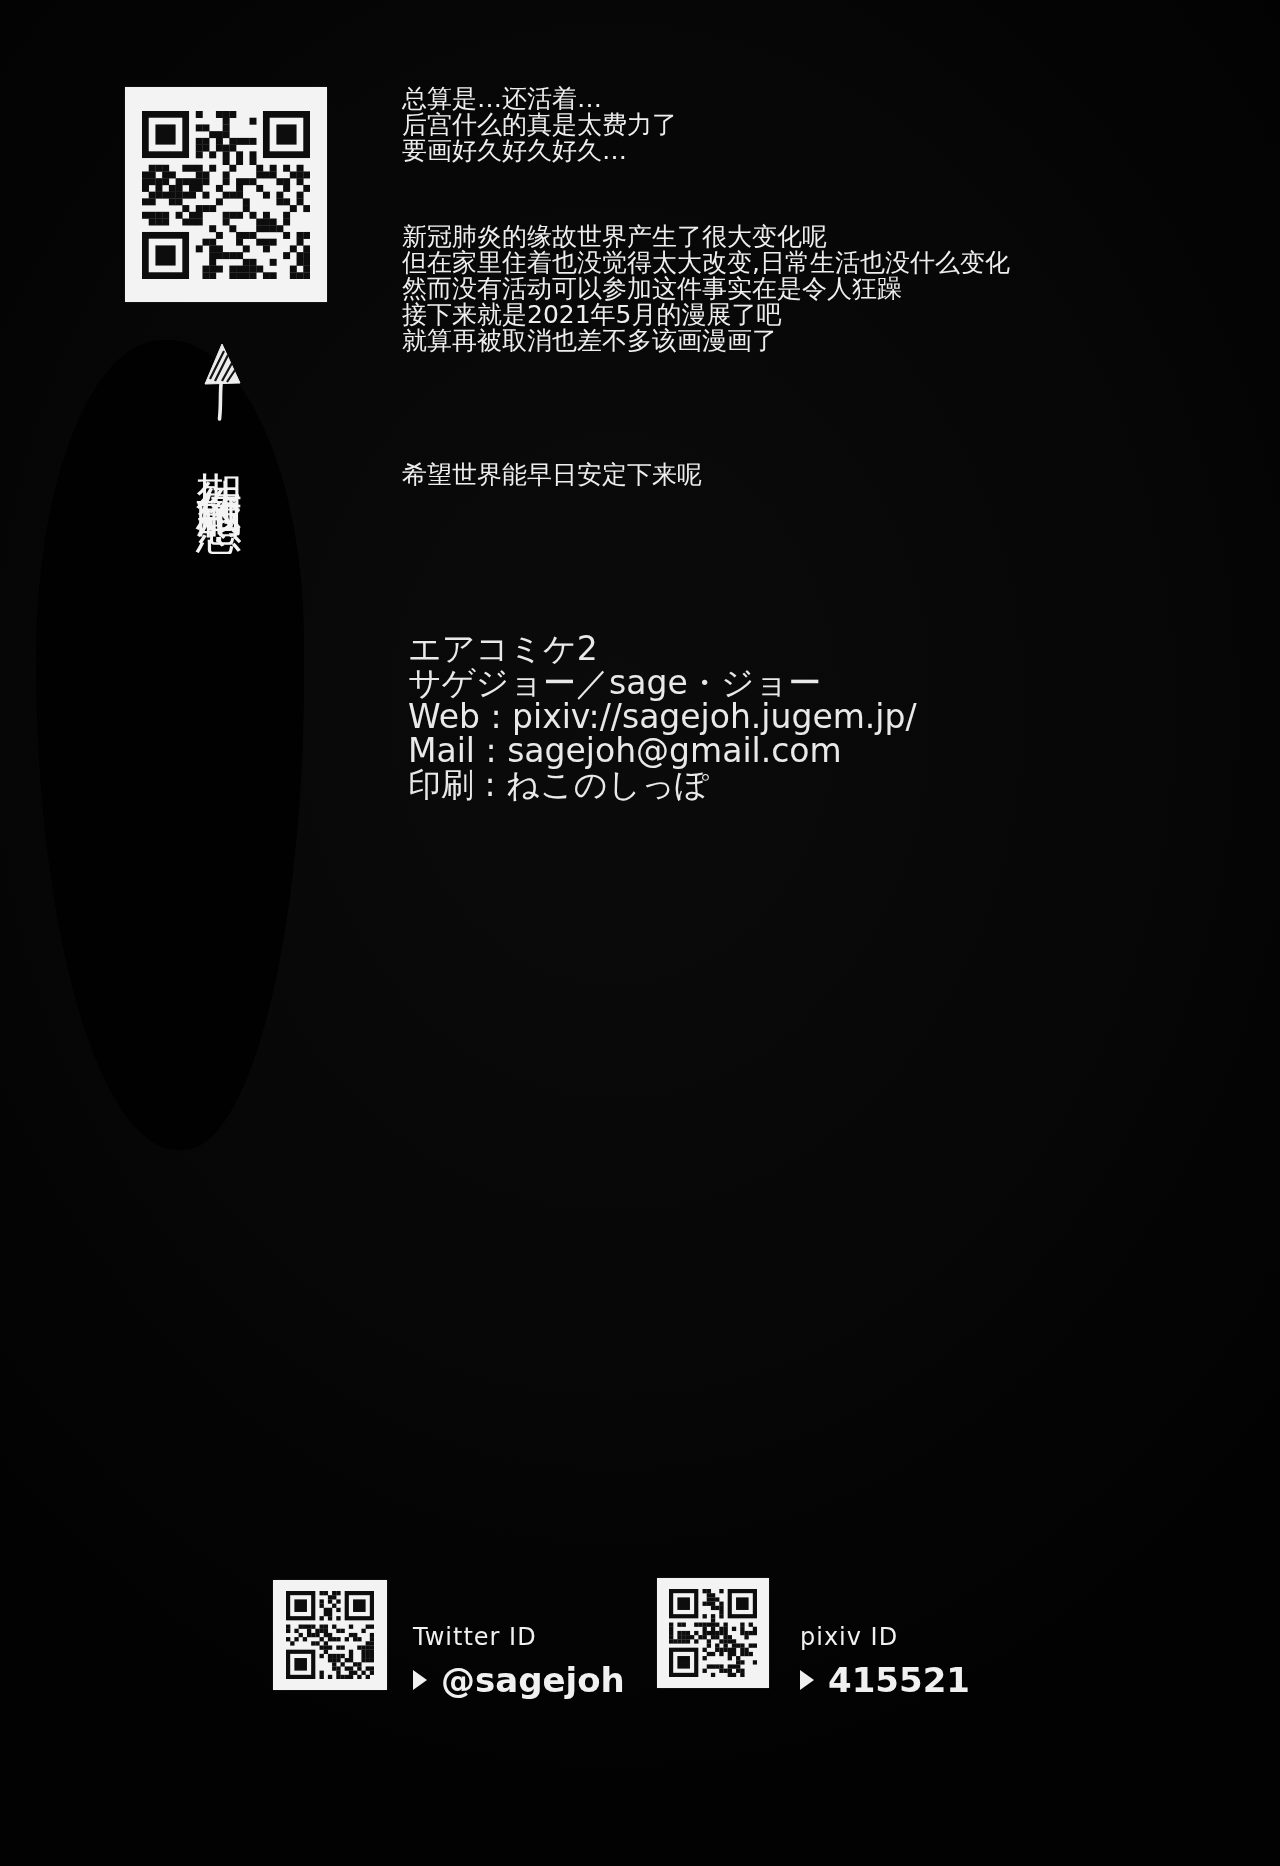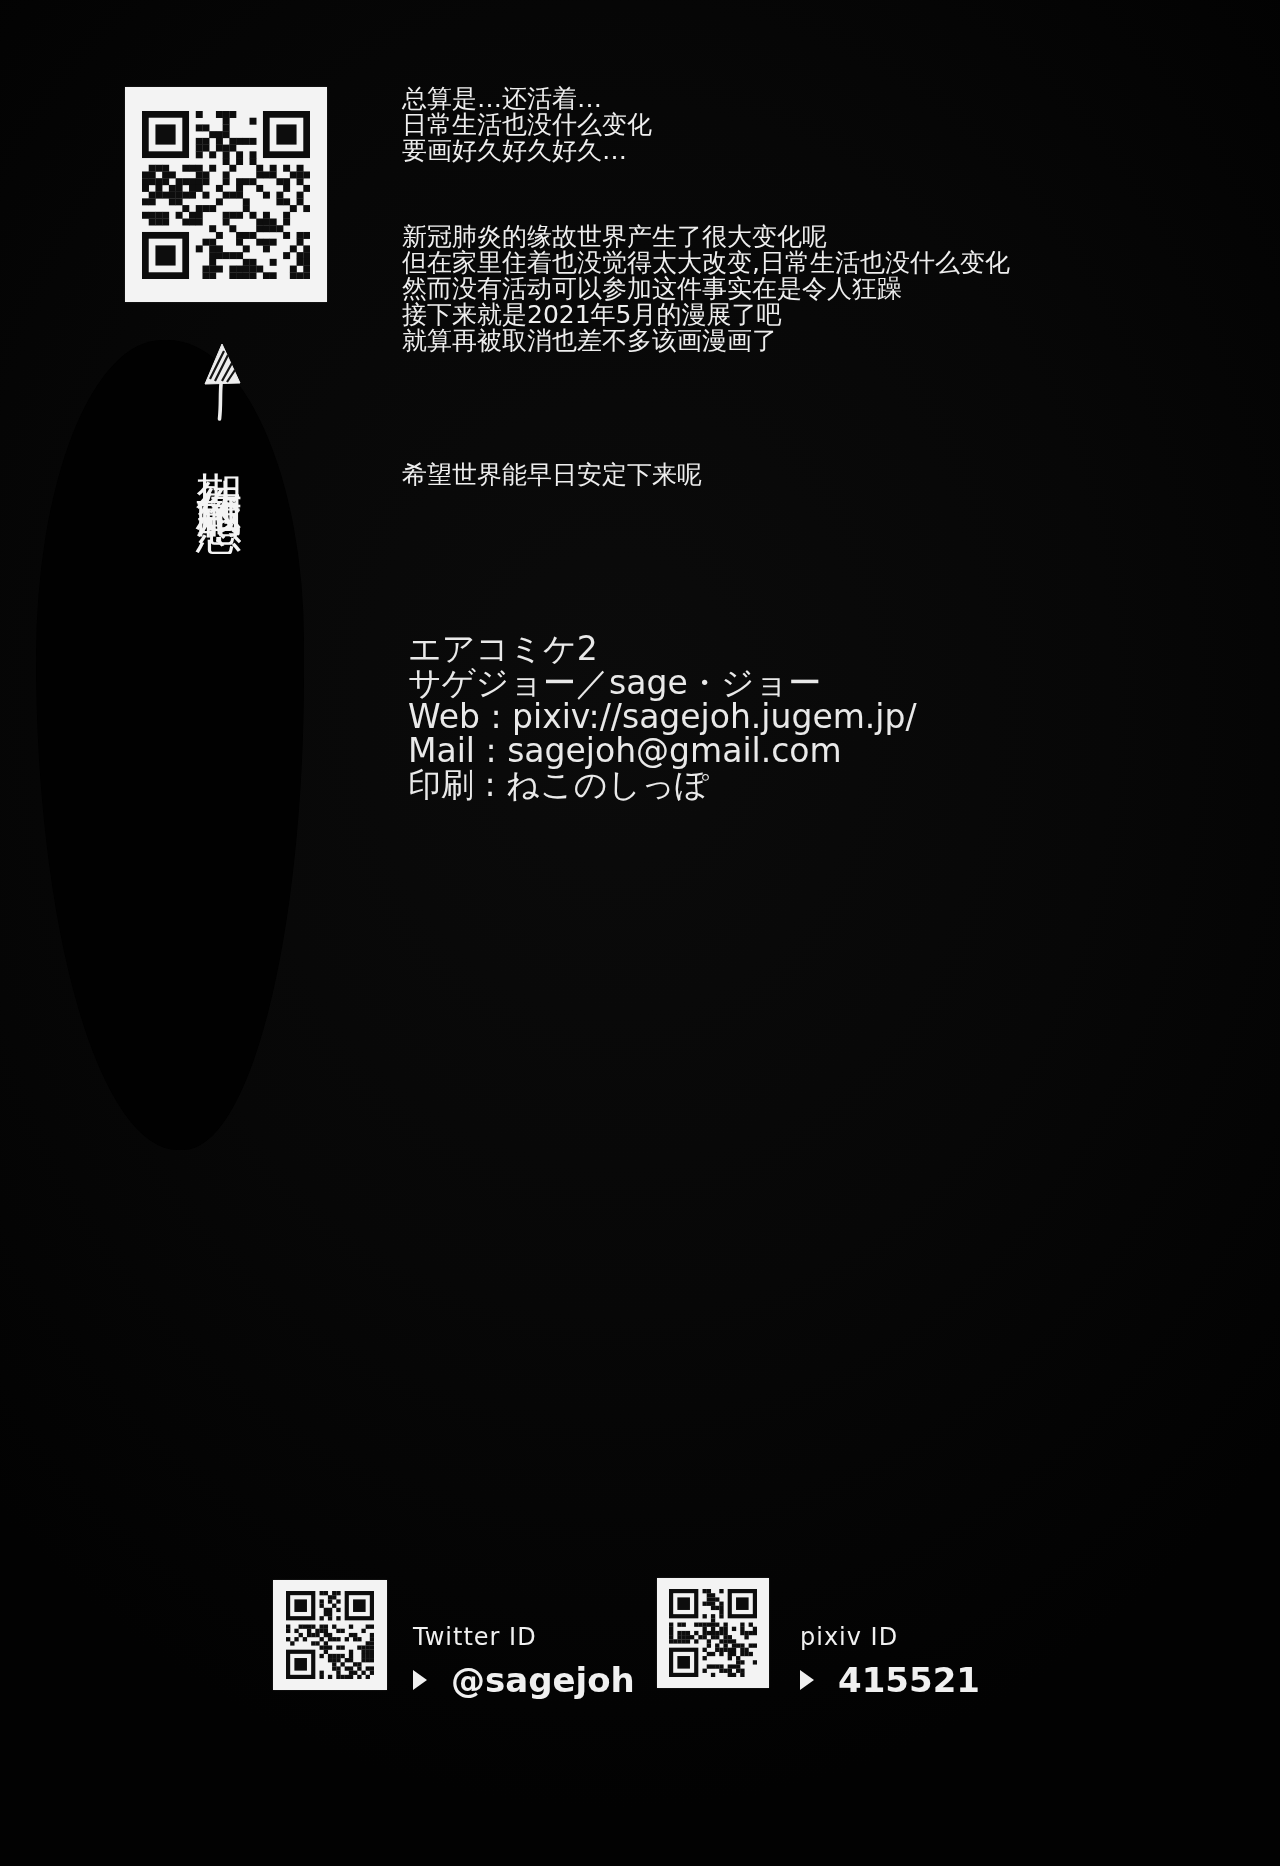--- a/index.html
+++ b/index.html
@@ -48,21 +48,21 @@
   .tb-hope{top:462px;}
   .credits{
     position:absolute;left:408px;top:632px;
     font-size:33px;line-height:34px;color:#e9e9e9;
   }
   .credits div{white-space:nowrap;}
   
   .social-text{position:absolute;color:#f0f0f0;}
   .social-label{font-size:24px;line-height:38px;font-weight:400;letter-spacing:1px;}
   .social-value{
-    display:flex;align-items:center;gap:24px;
+    display:flex;align-items:center;gap:14px;
     font-size:34px;line-height:40px;font-weight:700;margin-top:4px;
   }
   .tri{
     width:0;height:0;display:inline-block;
     border-top:10px solid transparent;border-bottom:10px solid transparent;
     border-left:14px solid #f0f0f0;
   }
   .st-twitter{left:413px;top:1618px;}
   .st-pixiv{left:800px;top:1618px;}
 </style>
@@ -291,21 +291,21 @@
     <svg viewBox="0 0 52 80" width="52" height="80">
       <path d="M26 2 L9 42 L44 41 Z" fill="#ededed" stroke="#ededed" stroke-width="1" stroke-linejoin="round"></path>
       <path d="M14 37 L28 9 M19 39 L32 13 M26 39 L36 21 M31 40 L39 28" stroke="#161616" stroke-width="2.2" fill="none"></path>
       <path d="M25 42 C24 54 25 64 23.5 77" stroke="#ededed" stroke-width="3.6" fill="none" stroke-linecap="round"></path>
     </svg>
   </div>
 
   <div class="v-text">期待您的感想！</div>
 
   <div class="tblock tb1">总算是…还活着…
-日常生活也没什么变化
+后宫什么的真是太费力了
 要画好久好久好久…</div>
   <div class="tblock tb2">新冠肺炎的缘故世界产生了很大变化呢
 但在家里住着也没觉得太大改变,日常生活也没什么变化
 然而没有活动可以参加这件事实在是令人狂躁
 接下来就是2021年5月的漫展了吧
 就算再被取消也差不多该画漫画了</div>
   <div class="tblock tb-hope">希望世界能早日安定下来呢</div>
 
   <div class="credits">
     <div>エアコミケ2</div>

